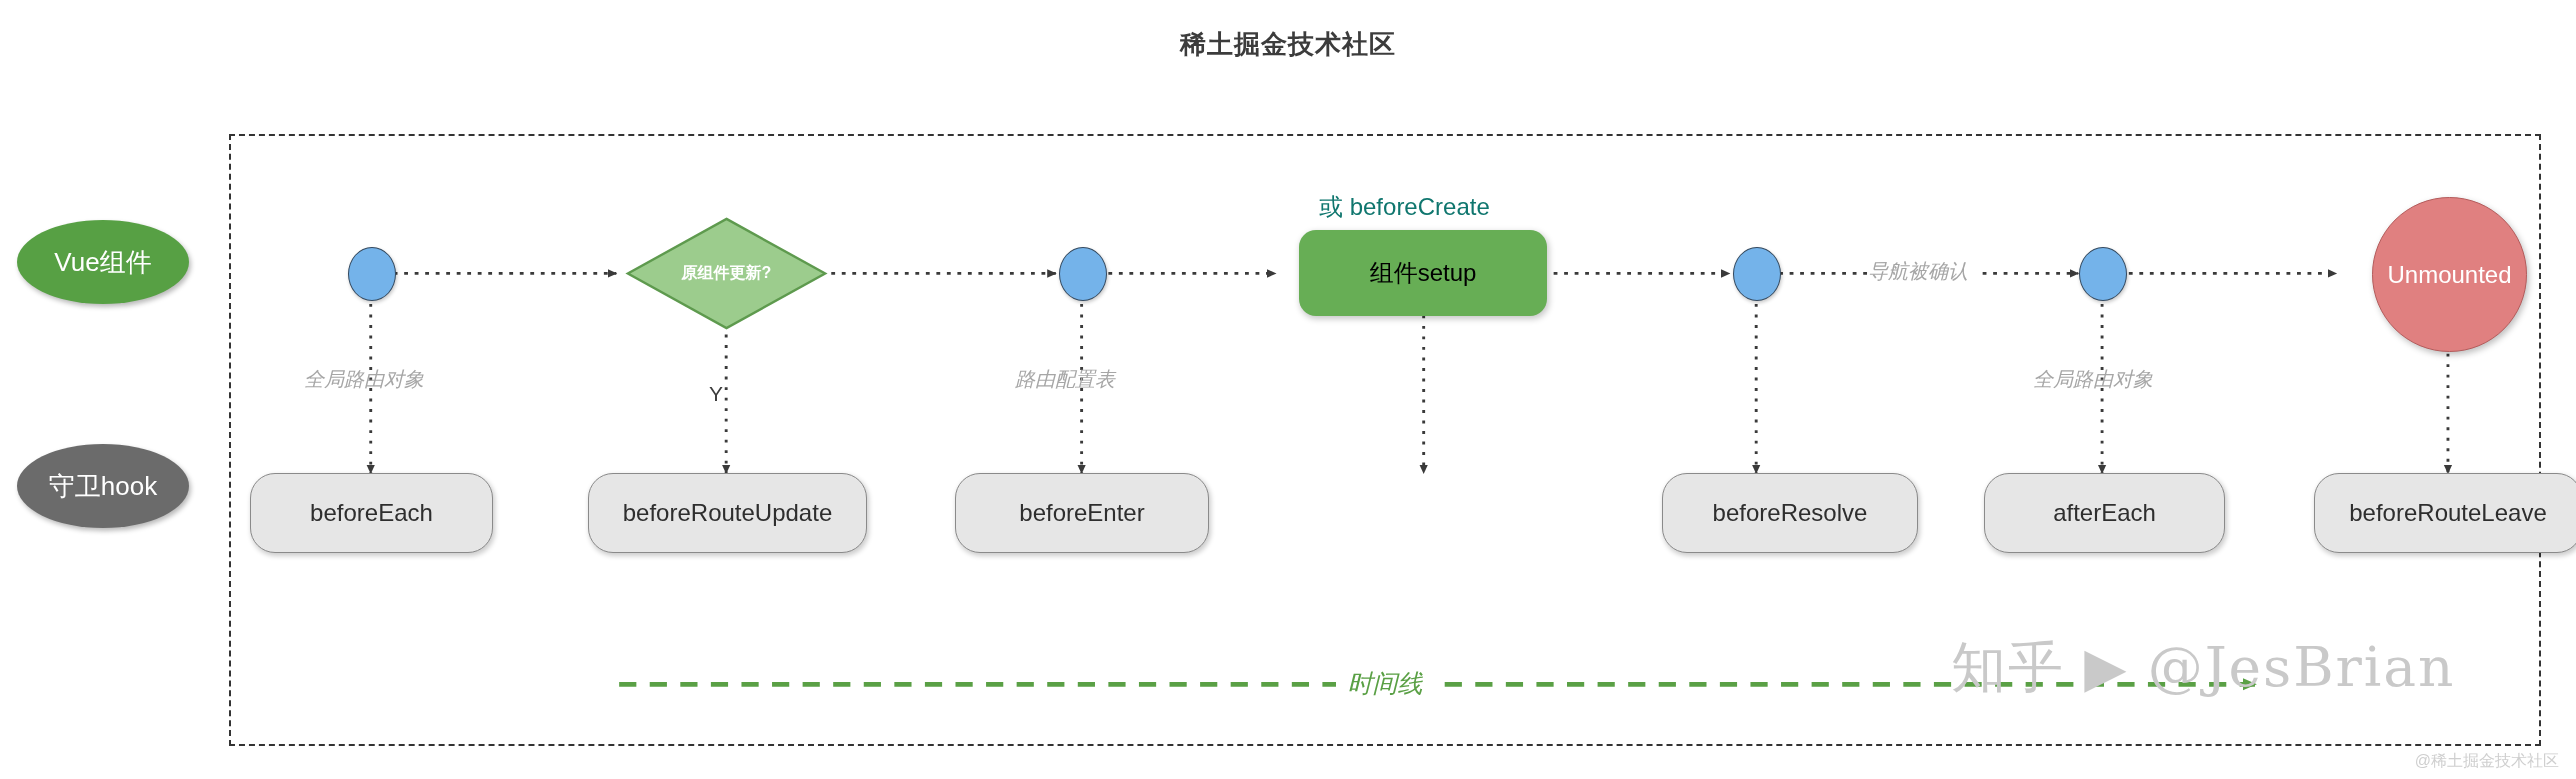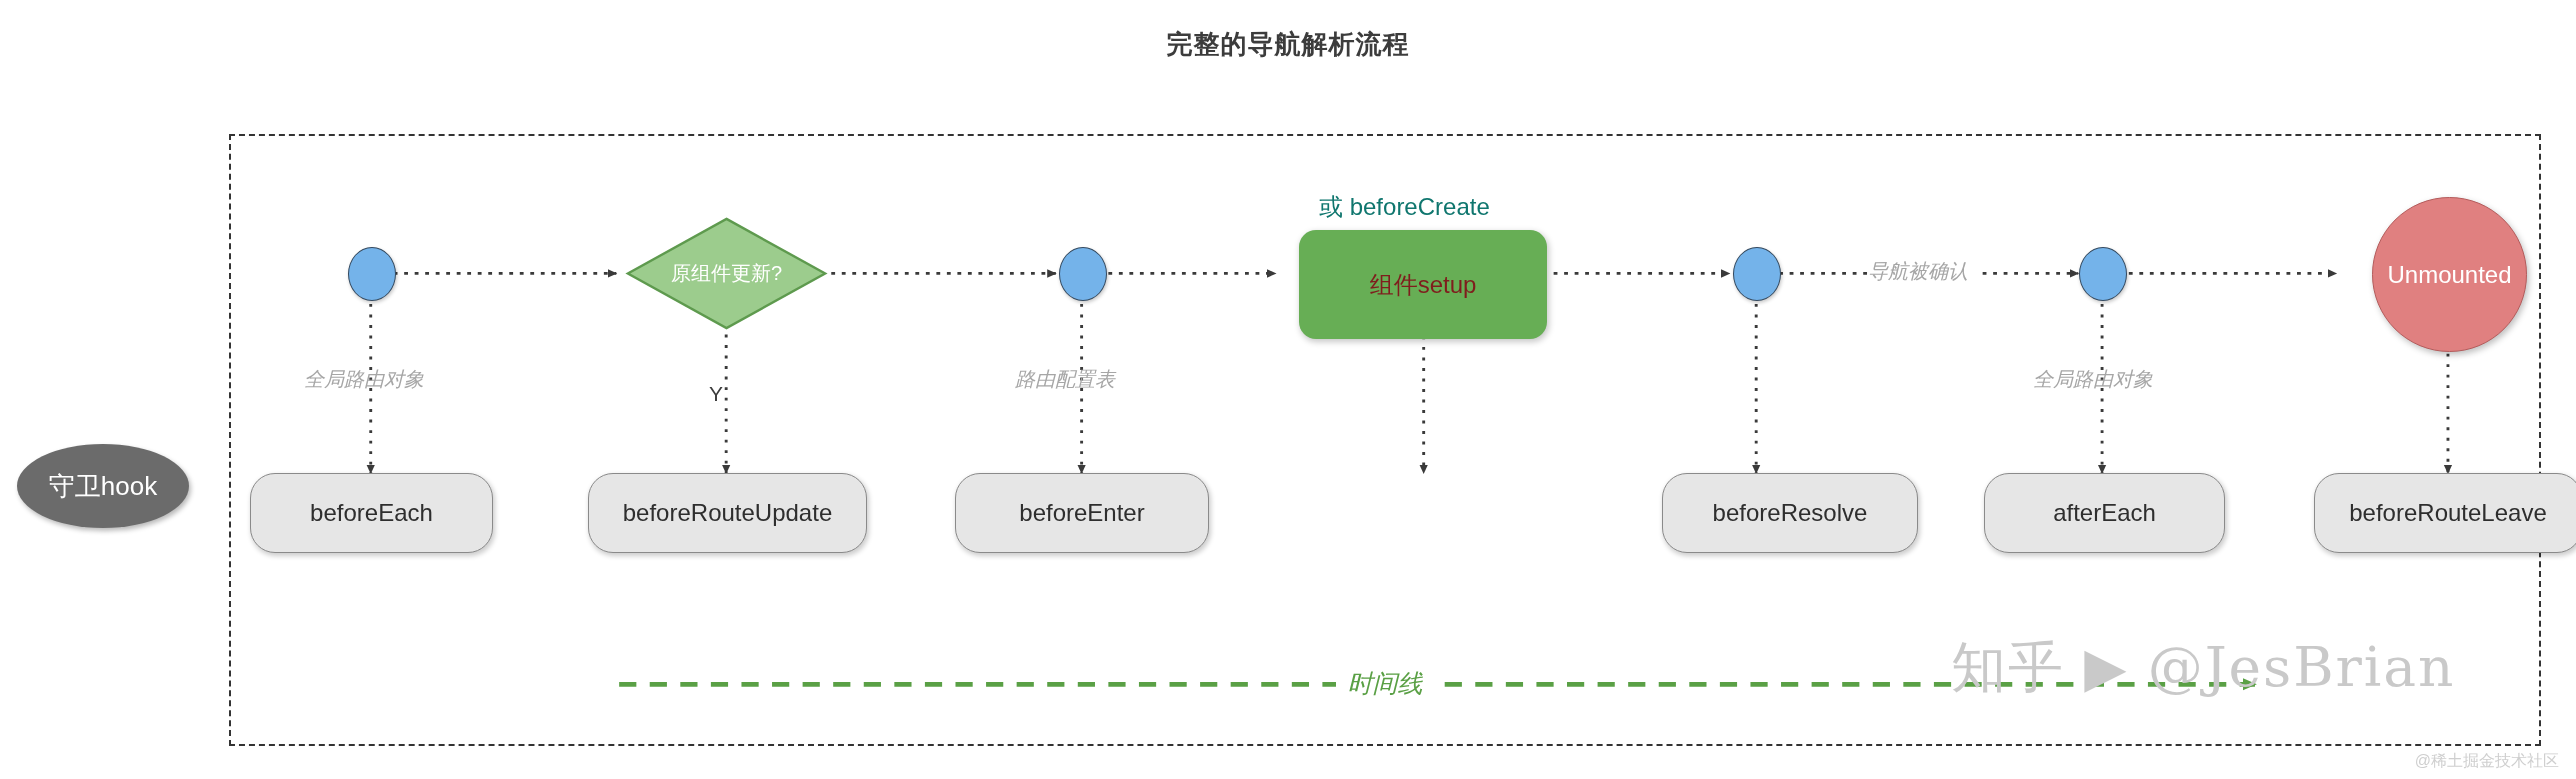--- a/index.html
+++ b/index.html
@@ -52,27 +52,27 @@
     display:flex;align-items:center;justify-content:center;
     color:#fff;font-size:24px;
     box-shadow:1.9px 2.9px 6.7px rgba(0,0,0,.25);
   }
   
   .diamond-wrap{width:203px;height:115px;position:relative;}
   .diamond-wrap svg{position:absolute;left:0;top:0;}
   .diamond-label{
     position:absolute;left:0;top:0;width:203px;height:115px;
     display:flex;align-items:center;justify-content:center;
-    color:#fff;font-size:20px;font-weight:400;
+    color:#fff;font-size:16px;font-weight:700;
   }
   
   .setup-box{
-    width:248px;height:109px;border-radius:17px;background:#67ae55;
-    display:flex;align-items:center;justify-content:center;
-    color:#7f1d1d;font-size:24px;
+    width:248px;height:86px;border-radius:17px;background:#67ae55;
+    display:flex;align-items:center;justify-content:center;
+    color:#000000;font-size:24px;
     box-shadow:1.9px 2.9px 6.7px rgba(0,0,0,.22);
   }
   
   .hook-box{
     height:78px;border-radius:25px;background:#e6e6e6;
     border:1.9px solid #8a8a8a;
     display:flex;align-items:center;justify-content:center;
     color:#2e2e2e;font-size:24px;
     box-shadow:1.9px 2.9px 5.7px rgba(0,0,0,.2);
   }
@@ -105,24 +105,27 @@
   .wm-juejin{
     position:absolute;right:17px;top:751px;
     font-size:16px;color:#cfcfcf;white-space:nowrap;text-align:center;
   }
 </style>
 </head>
 <body>
 
 <div class="stage">
 
-  <div class="title">完整的导航解析流程</div>
+  <div class="title">稀土掘金技术社区</div>
 
   <div class="frame"></div>
 
+  <div class="lane-badge vue">
+    <span>Vue组件</span>
+  </div>
   <div class="lane-badge hook">
     <span>守卫hook</span>
   </div>
 
   <svg class="wires" viewBox="0 0 2696 816" xmlns="http://www.w3.org/2000/svg">
     <defs>
       <marker id="arrowDark" markerWidth="11" markerHeight="11" refX="9" refY="5.5" orient="auto" markerUnits="userSpaceOnUse">
         <path d="M0,1 L10,5.5 L0,10 z" fill="#3a3a3a"></path>
       </marker>
       <marker id="arrowGreen" markerWidth="16" markerHeight="16" refX="13" refY="8" orient="auto" markerUnits="userSpaceOnUse">

